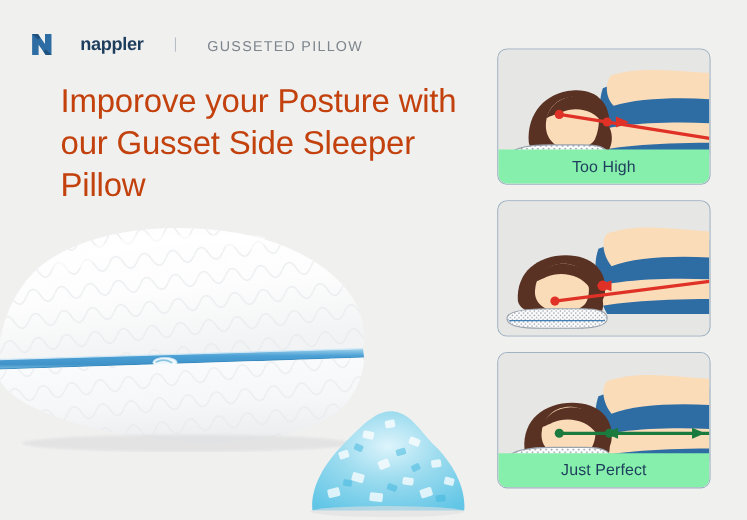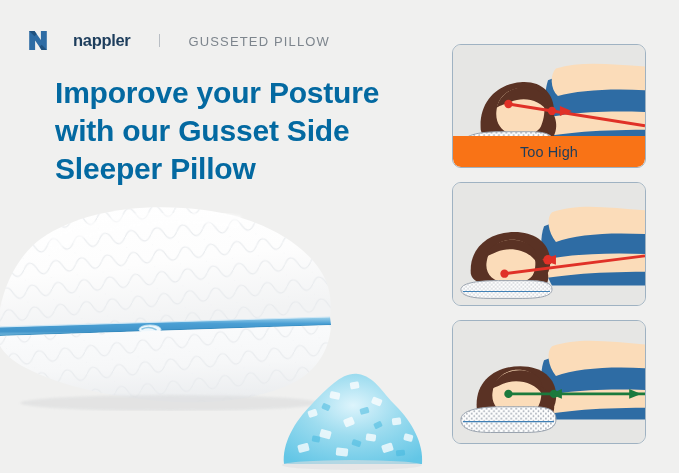--- a/index.html
+++ b/index.html
@@ -24,22 +24,22 @@
     width:1px; height:13px; background:#b9bec4; margin:0 4px 0 3px;
   }
   .brand-tag {
     font-size:13px; color:#7d858d; letter-spacing:1.15px;
     line-height:1; padding-top:1px;
   }
 
   
   .headline {
     position:absolute; left:55px; top:74px; width:380px;
-    font-size:30px; line-height:1.27; color:#0369a1;
-    font-weight:700; letter-spacing:-0.2px;
+    font-size:30px; line-height:1.27; color:#c2410c;
+    font-weight:400; letter-spacing:-0.2px;
   }
 
   
   .product { position:absolute; left:-10px; top:196px; width:440px; height:280px; }
 
   .pillow-wrap { position:absolute; left:0; top:0; width:400px; height:215px; }
   .pillow-svg { width:100%; height:100%; display:block; }
 
   .foam { position:absolute; left:288px; top:156px; width:150px; height:118px; }
   .foam-svg { width:100%; height:100%; display:block; }
@@ -51,21 +51,21 @@
   }
   .card {
     position:relative; height:124px;
     border:1.2px solid #9fb2c2; border-radius:9px;
     background:#e6e6e4; overflow:hidden;
   }
   .card-art { position:absolute; inset:0; }
   .card-art svg { width:100%; height:100%; display:block; }
   .card-label {
     position:absolute; left:0; right:0; bottom:0; height:31px;
-    background:#f97316; border-radius:0 0 8px 8px;
+    background:#86efac; border-radius:0 0 8px 8px;
     display:flex; align-items:center; justify-content:center;
     font-size:14.5px; color:#1d3d5c; letter-spacing:0.1px;
   }
 </style>
 </head>
 <body>
 
 <div class="brand">
   <svg class="brand-mark" viewBox="0 0 20 21">
     <path d="M1.2 20V1h5.3l6.4 9.1V1h5.9v19h-5.2L7.1 10.6V20z" fill="#2e6ca4"></path>
@@ -288,14 +288,15 @@
 
         <g>
           <line x1="56" y1="74" x2="194" y2="74" stroke="#1b7a3d" stroke-width="3"></line>
           <circle cx="56" cy="74" r="4.2" fill="#1b7a3d"></circle>
           <circle cx="102" cy="74" r="4.2" fill="#1b7a3d"></circle>
           <path d="M110 69 L98 74 L110 79 Z" fill="#1b7a3d"></path>
           <path d="M178 69 L190 74 L178 79 Z" fill="#1b7a3d"></path>
         </g>
       </svg>
     </div>
+    <div class="card-label">Just Perfect</div>
   </div>
 </div>
 
 </body></html>

